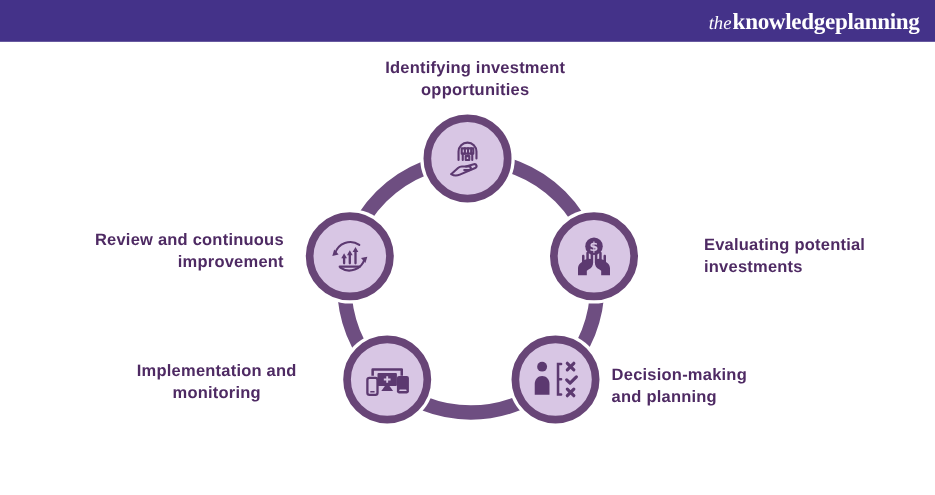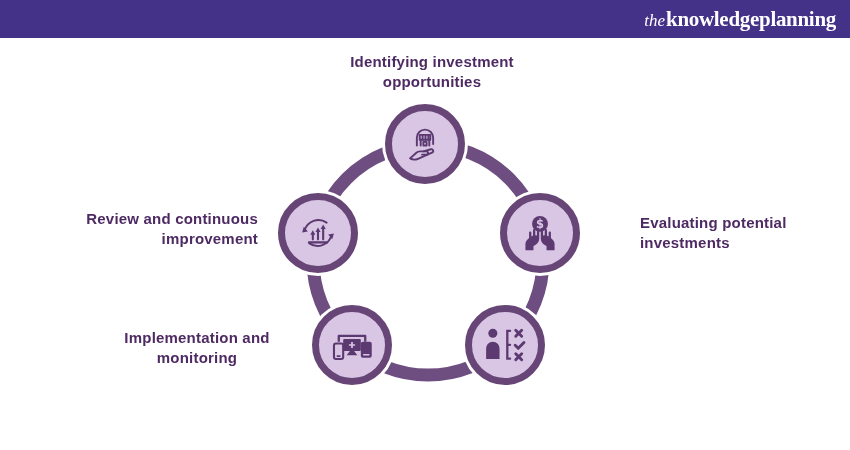--- a/index.html
+++ b/index.html
@@ -147,18 +147,20 @@
         <polygon points="9.2,17.6 7.4,23.6 13.4,22.4"></polygon>
         <polygon points="38.8,30.4 40.6,24.4 34.6,25.6"></polygon>
       </g>
     </svg>
   </div>
 
   <div class="label label-top">Identifying investment
 opportunities</div>
   <div class="label label-right">Evaluating potential
 investments</div>
+  <div class="label label-bottom-right">Decision-making
+and planning</div>
   <div class="label label-bottom-left">Implementation and
 monitoring</div>
   <div class="label label-left">Review and continuous
 improvement</div>
 
 </div>
 
 </body></html>

